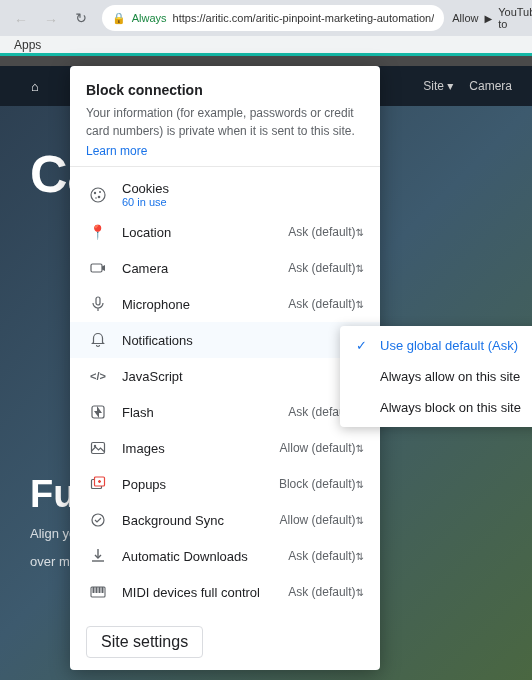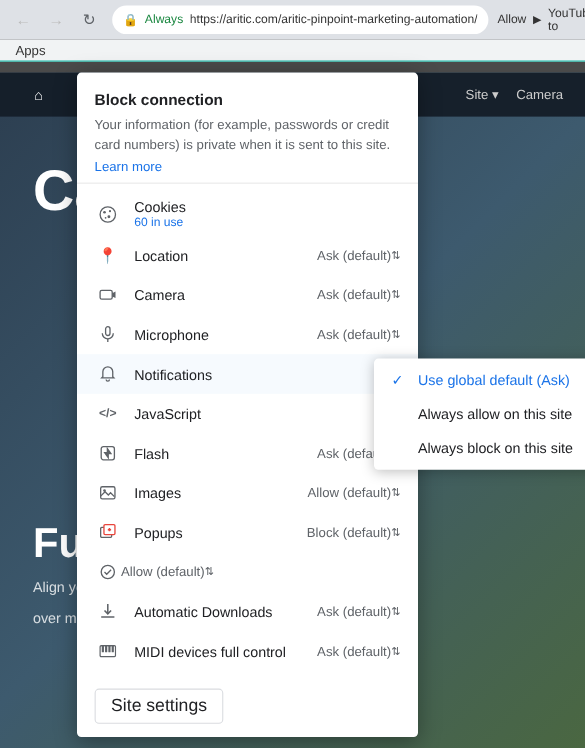--- a/index.html
+++ b/index.html
@@ -77,21 +77,21 @@
     }
 
     
     .second-bar {
       background: #f1f3f4;
       height: 20px;
       display: flex;
       align-items: center;
       padding: 0 8px;
       gap: 4px;
-      border-bottom: 1px solid #14b8a6;
+      border-bottom: 3px solid #14b8a6;
     }
     .apps-btn {
       font-size: 12px;
       color: #333;
       font-weight: 500;
       padding: 2px 6px;
     }
 
     
     .website-bg {
@@ -464,20 +464,21 @@
       </div>
     </div>
 
     <div class="permission-row">
       <div class="perm-icon">
         <svg width="16" height="16" viewBox="0 0 16 16" fill="none">
             <path d="M8 2a6 6 0 100 12A6 6 0 008 2z" stroke="#5f6368" stroke-width="1.2" fill="none"></path>
             <path d="M5 8l2 2 4-4" stroke="#5f6368" stroke-width="1.2" fill="none"></path>
           </svg>
       </div>
+      <div class="perm-label">Background Sync</div>
       <div class="perm-value">
         <span>Allow (default)</span>
         <span class="perm-arrow">⇅</span>
       </div>
     </div>
 
     <div class="permission-row">
       <div class="perm-icon">
         <svg width="16" height="16" viewBox="0 0 16 16" fill="none">
             <line x1="8" y1="1" x2="8" y2="10" stroke="#5f6368" stroke-width="1.4"></line>

